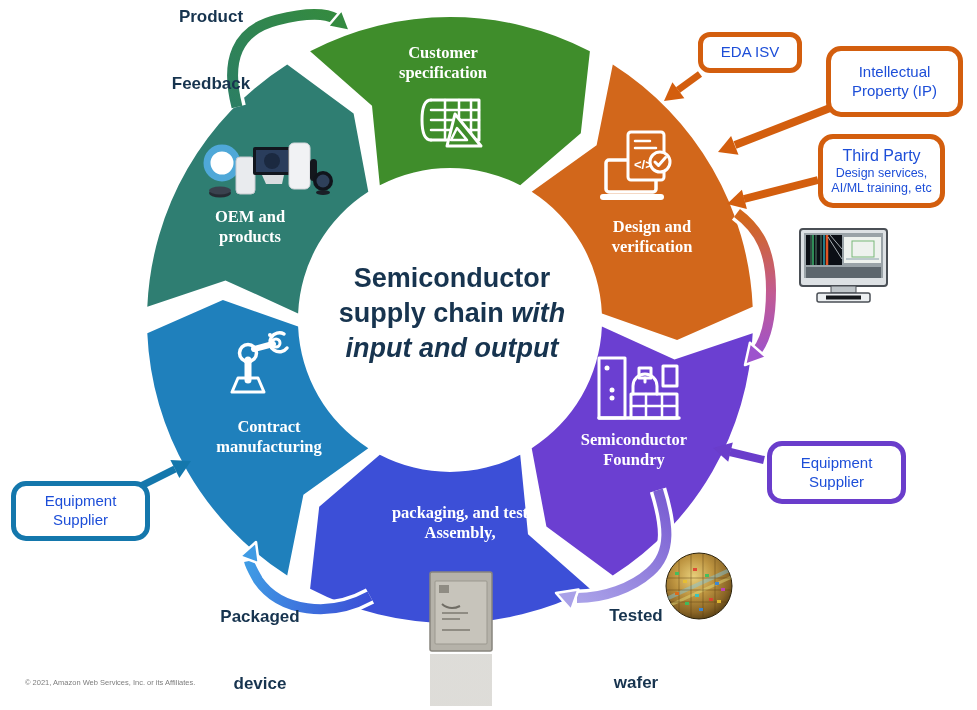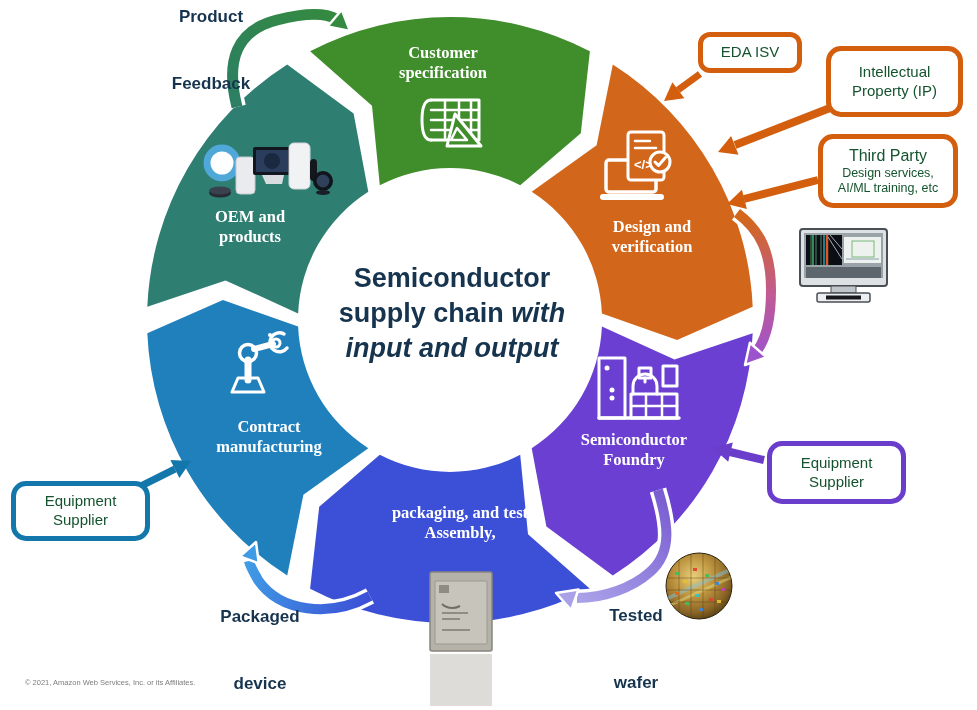--- a/index.html
+++ b/index.html
@@ -9,21 +9,21 @@
   .overlay{position:absolute;transform:translate(-50%,-50%);text-align:center;}
   .seg-label{color:#fff;font-weight:bold;font-size:16.5px;line-height:1.22;white-space:nowrap;}
   .seg-label span{display:block;font-family:Liberation Serif, serif;}
   .center-title{color:#17344f;font-weight:bold;font-size:27px;line-height:1.3;white-space:nowrap;}
   .center-title .ln{display:block;}
   .center-title i{font-style:italic;}
   .free-label{color:#17344f;font-weight:bold;font-size:17px;line-height:1.22;white-space:nowrap;}
   .free-label span{display:block;margin-top:46px;}
   .callout{position:absolute;background:#fff;border:5px solid #d35e0e;border-radius:15px;
            display:flex;flex-direction:column;justify-content:center;
-           color:#14532d;font-size:15px;line-height:1.25;text-align:center;box-sizing:border-box;}
+           color:#1d4ed8;font-size:15px;line-height:1.25;text-align:center;box-sizing:border-box;}
   .callout span{display:block;}
   .callout .title{font-size:16px;}
   .callout .sub{font-size:12.5px;line-height:1.22;}
   .copyright{position:absolute;left:25px;top:678px;font-size:7.5px;color:#7d7d7d;}
 </style>
 </head>
 <body>
 
 <div class="canvas">
 
@@ -256,21 +256,21 @@
       <span>products</span>
 </div>
 
 <div class="callout" style="left: 698px; top: 32px; width: 104px; height: 41px; border-radius: 12px; border-color: rgb(211, 94, 14);">
   <span>EDA ISV</span>
 </div>
 <div class="callout" style="left: 826px; top: 46px; width: 137px; height: 71px; border-color: rgb(211, 94, 14);">
   <span>Intellectual</span>
   <span>Property (IP)</span>
 </div>
-<div class="callout" style="left: 818px; top: 134px; width: 140px; height: 74px; border-color: rgb(211, 94, 14);">
+<div class="callout" style="left: 818px; top: 134px; width: 127px; height: 74px; border-color: rgb(211, 94, 14);">
   <span class="title">Third Party</span>
   <span class="sub">Design services,</span>
   <span class="sub">AI/ML training, etc</span>
 </div>
 <div class="callout" style="left: 767px; top: 441px; width: 139px; height: 63px; border-color: rgb(106, 61, 203);">
   <span>Equipment</span>
   <span>Supplier</span>
 </div>
 <div class="callout" style="left: 11px; top: 481px; width: 139px; height: 60px; border-color: rgb(20, 119, 172);">
   <span>Equipment</span>

